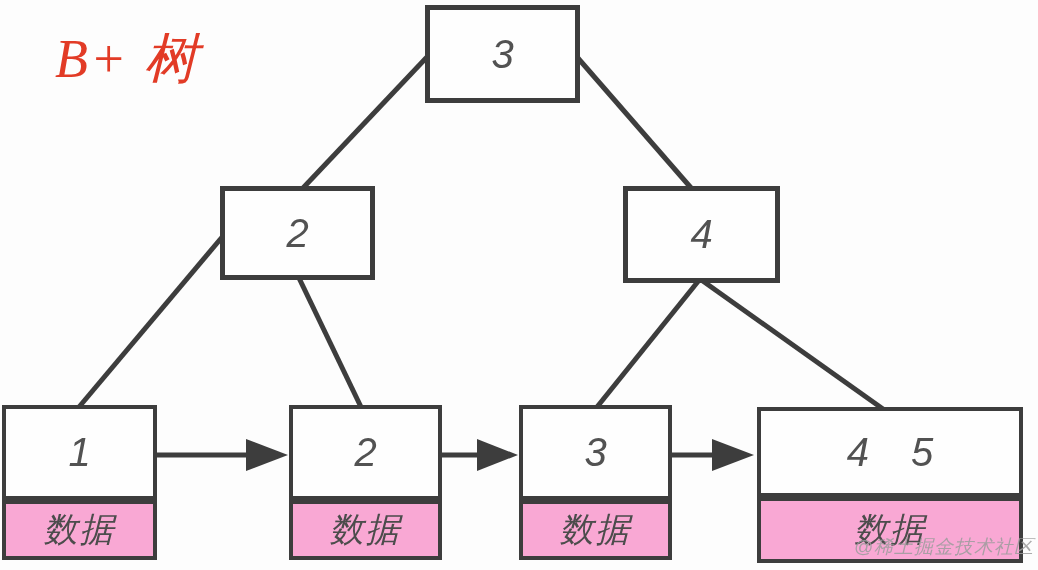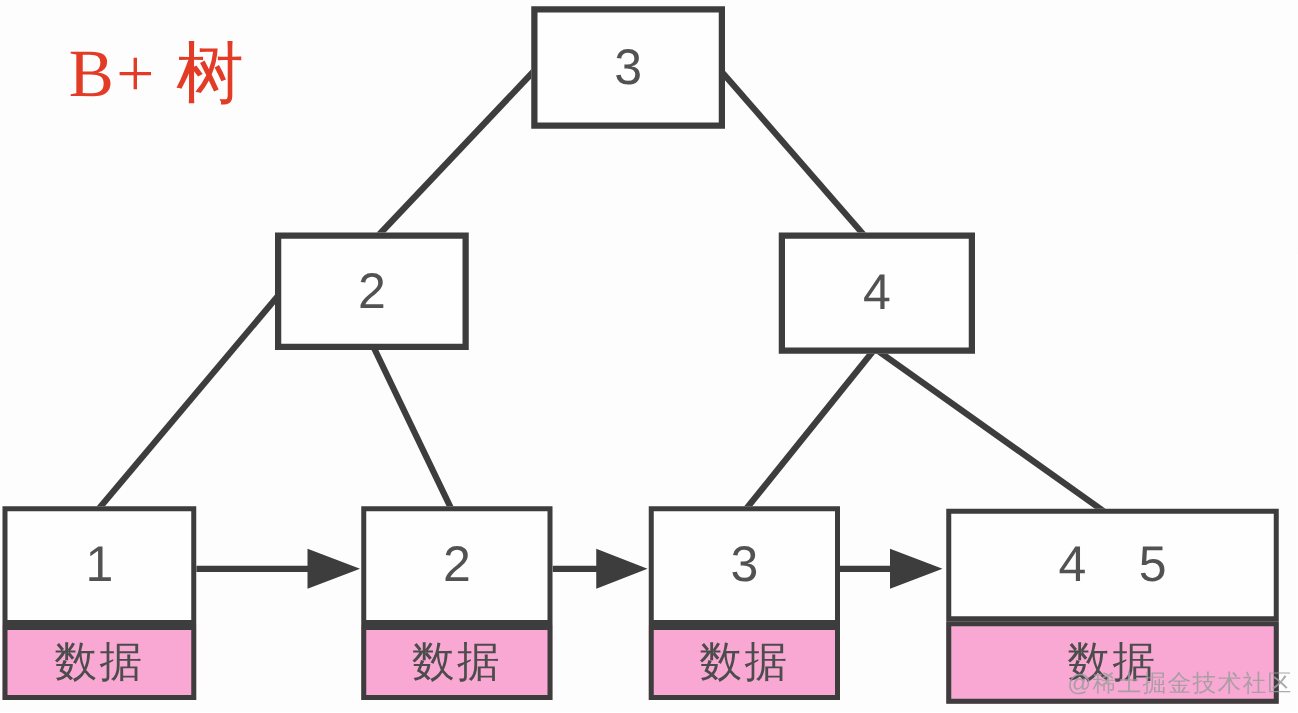--- a/index.html
+++ b/index.html
@@ -7,20 +7,21 @@
     padding: 0;
     background: #ffffff;
   }
   .canvas {
     position: relative;
     width: 1038px;
     height: 570px;
     background: #fdfdfd;
     overflow: hidden;
     font-family: "Liberation Sans", "DejaVu Sans", sans-serif;
+    font-style: italic;
   }
   .title {
     position: absolute;
     left: 55px;
     top: 30px;
     font-family: "Liberation Serif", "DejaVu Serif", serif;
     font-size: 54px;
     line-height: 1.1;
     color: #e23b26;
     letter-spacing: 2px;

